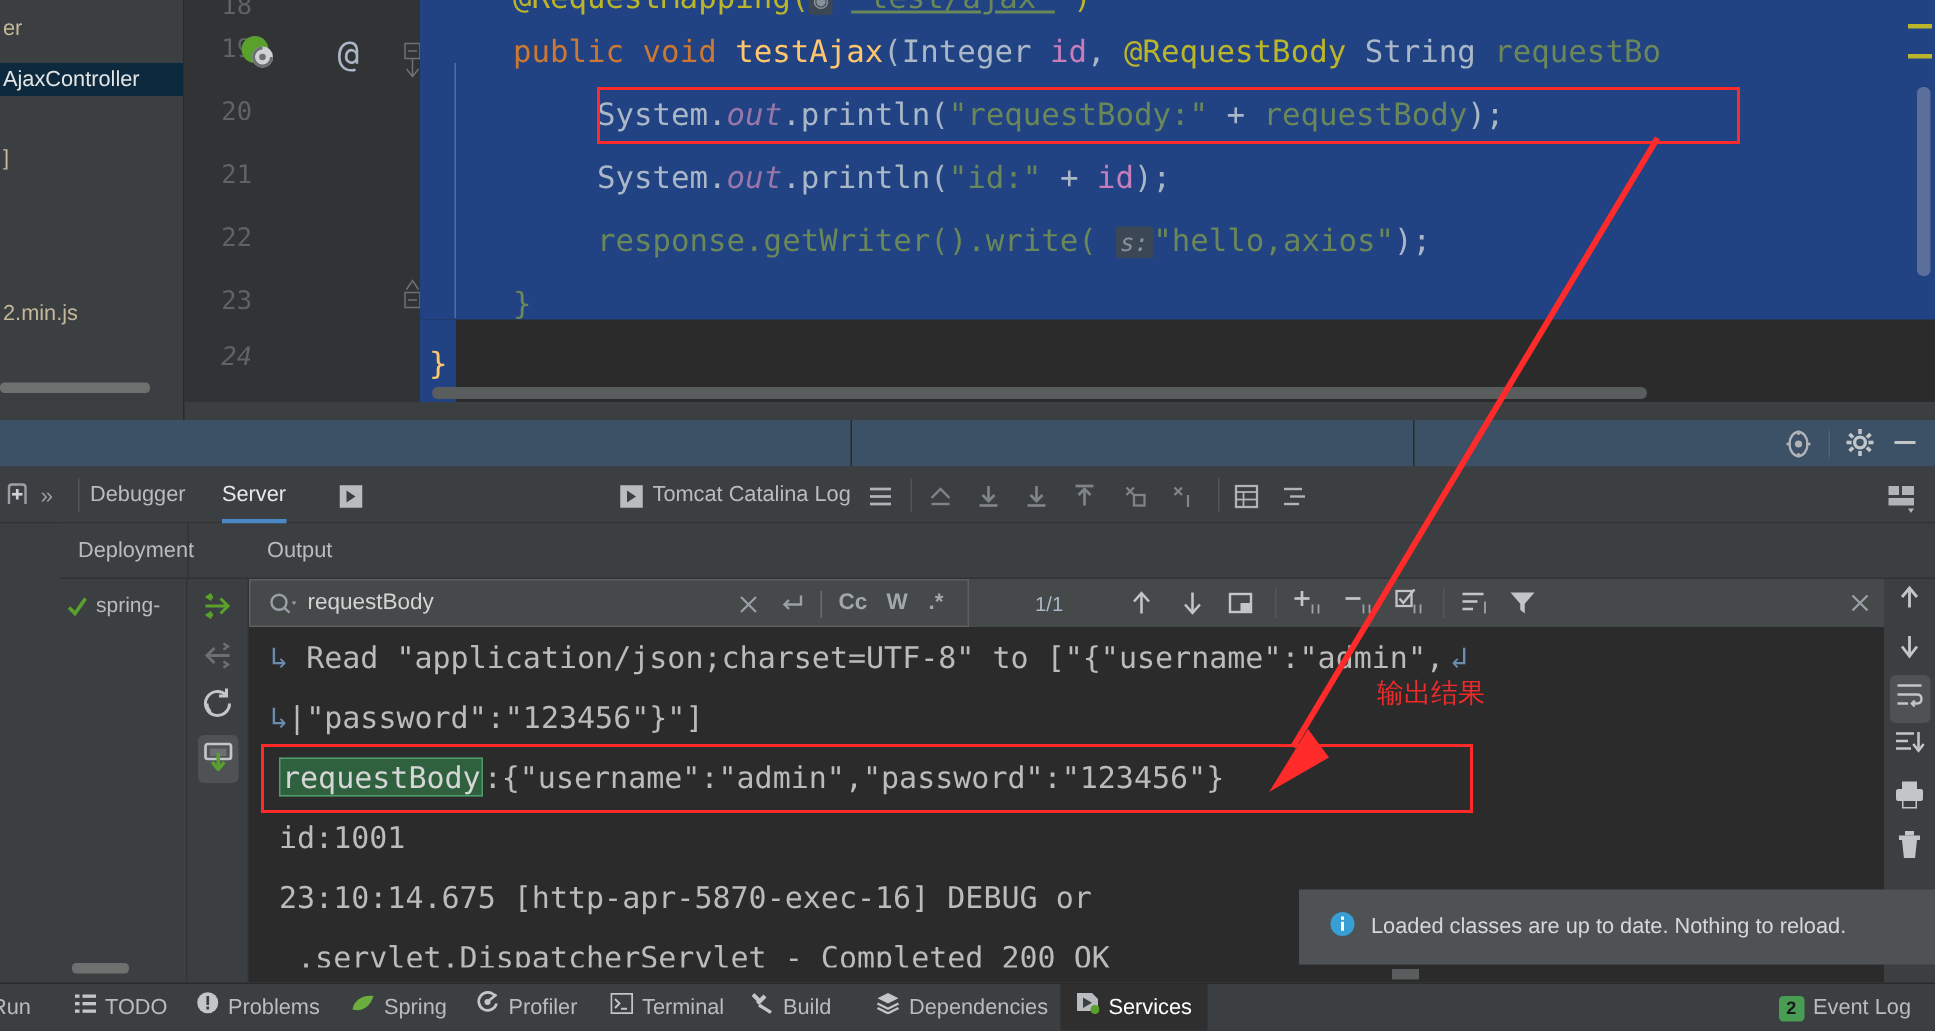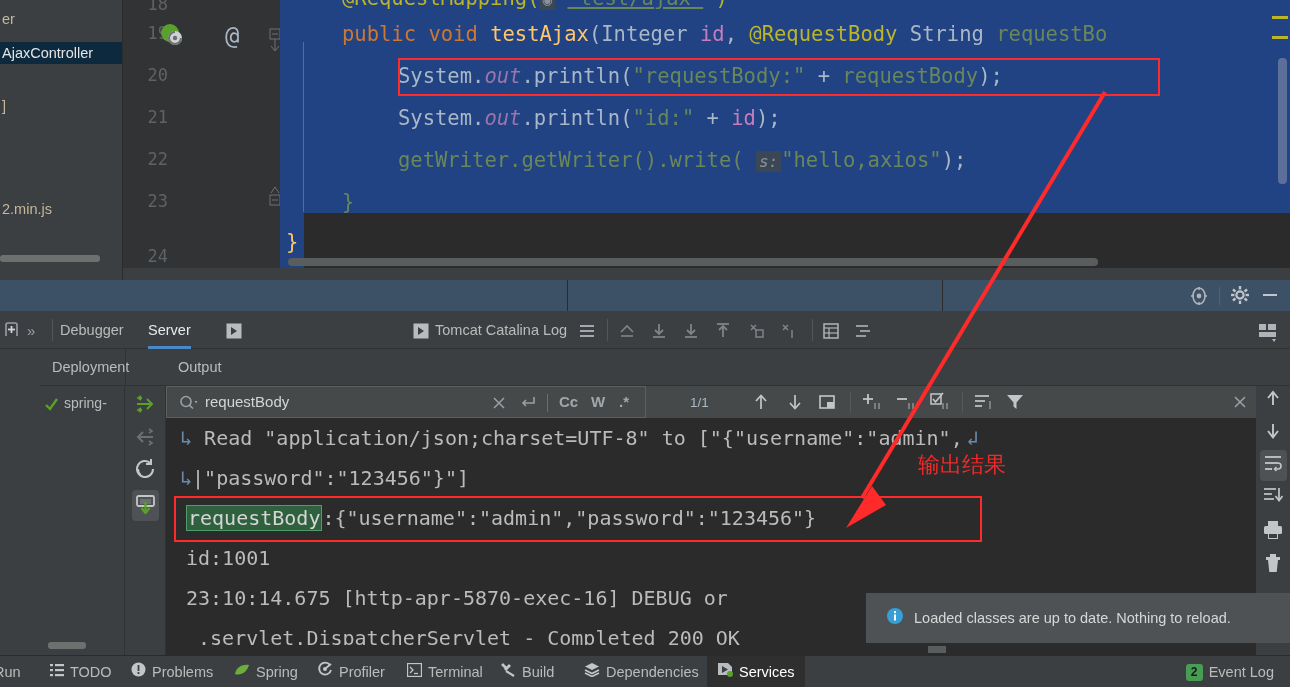--- a/index.html
+++ b/index.html
@@ -86,21 +86,21 @@
   .sf-icon { position: absolute; color: #9aa0a6; }
   .matchcount { position: absolute; color: #a9b7c6; font-size: 13.5px; }
   .sb-icon { position: absolute; color: #b0b4b8; }
 
   .console { position: absolute; left: 0; top: 32px; width: 1090px; height: 237px; background: #2b2b2b;
              font-family: "DejaVu Sans Mono", monospace; font-size: 20px; overflow: hidden; }
   .cl { position: absolute; white-space: pre; color: #bbbbbb; }
   .cl-wrapglyph { color: #6a8caf; }
   .hl-green { background: #30613f; border: 1px solid #4f9c6a; color: #d6d6d6; padding: 0 1px; }
   .console-redbox { position: absolute; border: 2.5px solid #ff2a2a; }
-  .cn-annot { position: absolute; color: #ef2a2a; font-size: 22px; font-family: "DejaVu Sans", sans-serif; }
+  .cn-annot { position: absolute; color: #ef2a2a; font-size: 18px; font-family: "DejaVu Sans", sans-serif; }
 
   .rtoolbar { position: absolute; left: 1256px; top: 106px; width: 34px; height: 269px; background: #3c3f41; }
 
   
   .balloon { position: absolute; left: 866px; top: 593px; width: 452px; height: 50px; background: #4e5254;
              display: flex; align-items: center; }
   .balloon-txt { color: #d7d7d7; font-size: 14.5px; margin-left: 10px; }
 
   
   .arrow-svg { position: absolute; left: 0; top: 0; width: 1290px; height: 687px; pointer-events: none; }
@@ -133,21 +133,21 @@
     </div>
     <div class="proj-divider"></div>
 
     <div class="gutter">
       <div class="lnum" style="top:-6px;">18</div>
       <div class="lnum" style="top:23px;">19</div>
       <div class="lnum" style="top:65px;">20</div>
       <div class="lnum" style="top:107px;">21</div>
       <div class="lnum" style="top:149px;">22</div>
       <div class="lnum" style="top:191px;">23</div>
-      <div class="lnum" style="top:246px;">24</div>
+      <div class="lnum" style="top:228px;font-style:italic;">24</div>
 
       <span class="gicon" style="left:36px; top:22px;">
         <svg width="26" height="26" viewBox="0 0 26 26">
           <circle cx="11" cy="11" r="9" fill="#5aa02c"></circle>
           <path d="M4 13 a9 9 0 0 0 9 9 a9 9 0 0 0 9-9 a9 9 0 0 0-9-9" fill="#3c3f41" opacity="0"></path>
           <circle cx="16" cy="16" r="7" fill="#cfd2d4"></circle>
           <path d="M16 10 a6 6 0 1 0 6 6" fill="none" stroke="#6b6f72" stroke-width="2"></path>
           <circle cx="16" cy="16" r="2.2" fill="#6b6f72"></circle>
         </svg>
       </span>
@@ -177,21 +177,21 @@
       <div class="indentguide" style="left:23px; top:42px; height:170px;"></div>
 
       <div class="cline" style="left:62px; top:-14px;"><span class="an">@RequestMapping(</span><span class="hint">◉</span><span class="s"> <u>"test/ajax"</u> </span><span class="an">)</span></div>
 
       <div class="cline" style="left:62px; top:22px;"><span class="k">public</span> <span class="k">void</span> <span class="m">testAjax</span><span class="br">(</span><span class="t">Integer</span> <span class="p">id</span><span class="br">, </span><span class="an">@RequestBody</span> <span class="t">String</span> <span class="s">requestBo</span></div>
 
       <div class="cline" style="left:118px; top:64px;"><span class="t">System.</span><span class="f">out</span><span class="t">.println(</span><span class="s">"requestBody:"</span><span class="t"> + </span><span class="s">requestBody</span><span class="t">);</span></div>
 
       <div class="cline" style="left:118px; top:106px;"><span class="t">System.</span><span class="f">out</span><span class="t">.println(</span><span class="s">"id:"</span><span class="t"> + </span><span class="p">id</span><span class="t">);</span></div>
 
-      <div class="cline" style="left:118px; top:148px;"><span class="s">getWriter.getWriter().write(</span> <span class="hint">s:</span><span class="s">"hello,axios"</span><span class="t">);</span></div>
+      <div class="cline" style="left:118px; top:148px;"><span class="s">response.getWriter().write(</span> <span class="hint">s:</span><span class="s">"hello,axios"</span><span class="t">);</span></div>
 
       <div class="cline s" style="left:62px; top:190px;">}</div>
 
       <div class="cline" style="left:6px; top:230px; color:#ffc66d;">}</div>
 
       <div class="code-hscroll" style="left:8px; width:810px;"></div>
       <div class="editor-vscroll" style="top:58px; height:126px;"></div>
 
       <div class="mark-line" style="top:16px;"></div>
       <div class="mark-line" style="top:36px;"></div>

